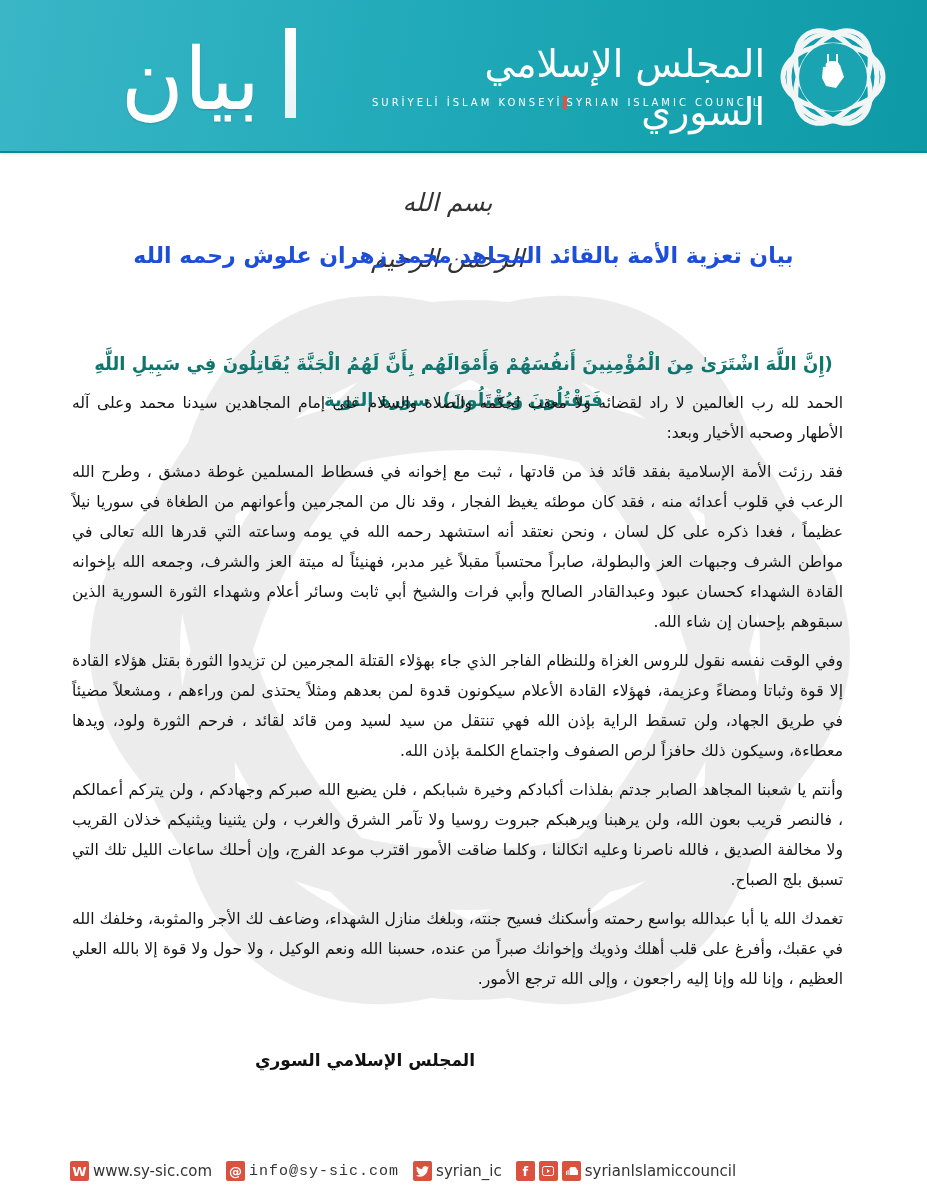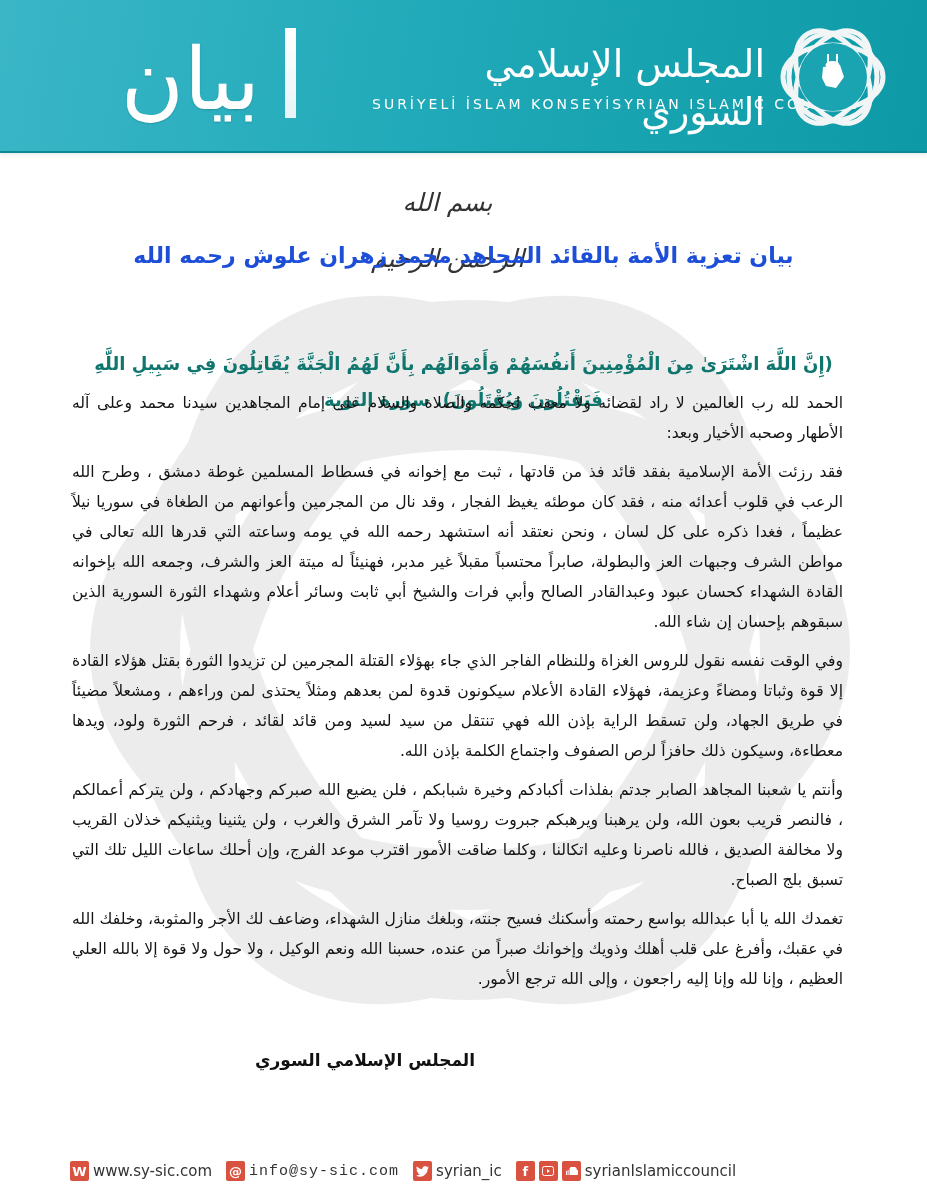--- a/index.html
+++ b/index.html
@@ -26,21 +26,21 @@
       position: absolute; left: 285px; top: 28px; width: 11px; height: 90px;
       background: linear-gradient(#ffffff, #e8f4f6);
     }
     .council-ar {
       position: absolute; left: 370px; top: 40px; width: 395px;
       color: #fff; font-size: 38px; line-height: 48px; text-align: right;
       direction: rtl;
     }
     .council-en {
       position: absolute; left: 372px; top: 96px; width: 390px;
-      color: #ffffff; font-size: 14px; letter-spacing: 3px; white-space: nowrap;
+      color: #ffffff; font-size: 10px; letter-spacing: 3px; white-space: nowrap;
       display: flex; align-items: center; gap: 0;
     }
     .council-en .red-sep { display: inline-block; width: 4px; height: 13px; background: #e0533e; }
     .logo {
       position: absolute; left: 778px; top: 22px; width: 110px; height: 110px;
     }
     .watermark {
       position: absolute; left: 90px; top: 240px; width: 760px; height: 820px;
       opacity: 0.07; pointer-events: none;
     }

